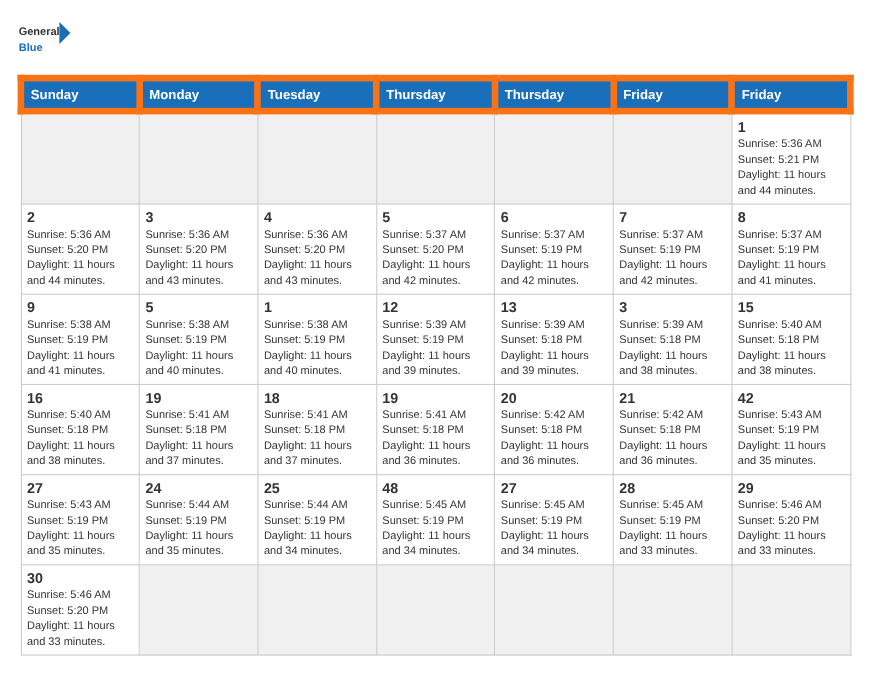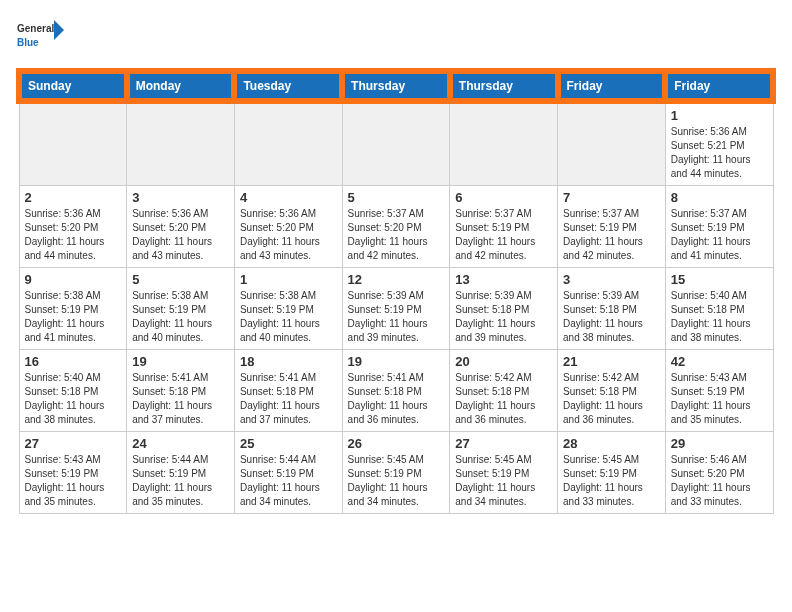--- a/index.html
+++ b/index.html
@@ -290,21 +290,21 @@
 and 35 minutes.</div>
         </td>
         <td>
           <div class="day-number">25</div>
           <div class="day-info" style="white-space: pre-line;">Sunrise: 5:44 AM
 Sunset: 5:19 PM
 Daylight: 11 hours
 and 34 minutes.</div>
         </td>
         <td>
-          <div class="day-number">26</div>
+          <div class="day-number">48</div>
           <div class="day-info" style="white-space: pre-line;">Sunrise: 5:45 AM
 Sunset: 5:19 PM
 Daylight: 11 hours
 and 34 minutes.</div>
         </td>
         <td>
           <div class="day-number">27</div>
           <div class="day-info" style="white-space: pre-line;">Sunrise: 5:45 AM
 Sunset: 5:19 PM
 Daylight: 11 hours
@@ -317,15 +317,30 @@
 Daylight: 11 hours
 and 33 minutes.</div>
         </td>
         <td>
           <div class="day-number">29</div>
           <div class="day-info" style="white-space: pre-line;">Sunrise: 5:46 AM
 Sunset: 5:20 PM
 Daylight: 11 hours
 and 33 minutes.</div>
         </td>
+      </tr>
+      <tr>
+        <td>
+          <div class="day-number">30</div>
+          <div class="day-info" style="white-space: pre-line;">Sunrise: 5:46 AM
+Sunset: 5:20 PM
+Daylight: 11 hours
+and 33 minutes.</div>
+        </td>
+        <td class="empty-cell"></td>
+        <td class="empty-cell"></td>
+        <td class="empty-cell"></td>
+        <td class="empty-cell"></td>
+        <td class="empty-cell"></td>
+        <td class="empty-cell"></td>
       </tr>
     </tbody>
 </table>
 
 </body></html>

